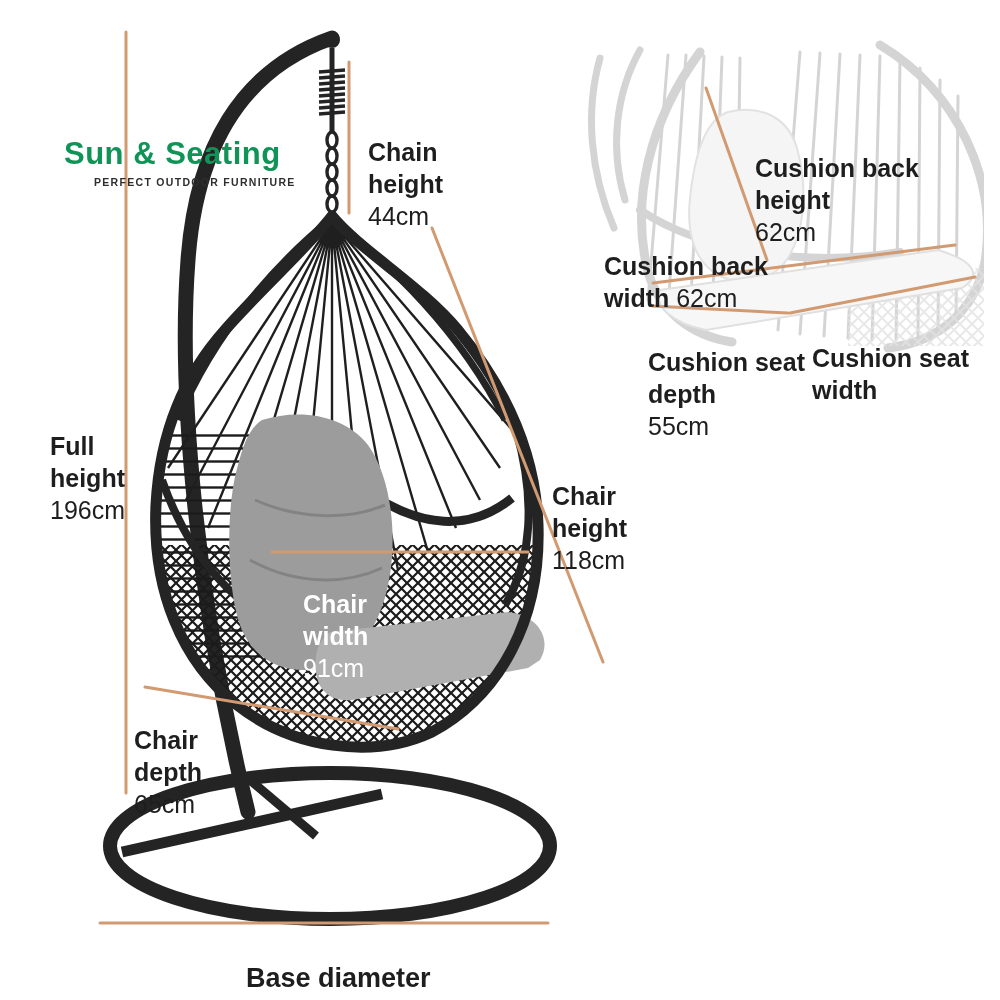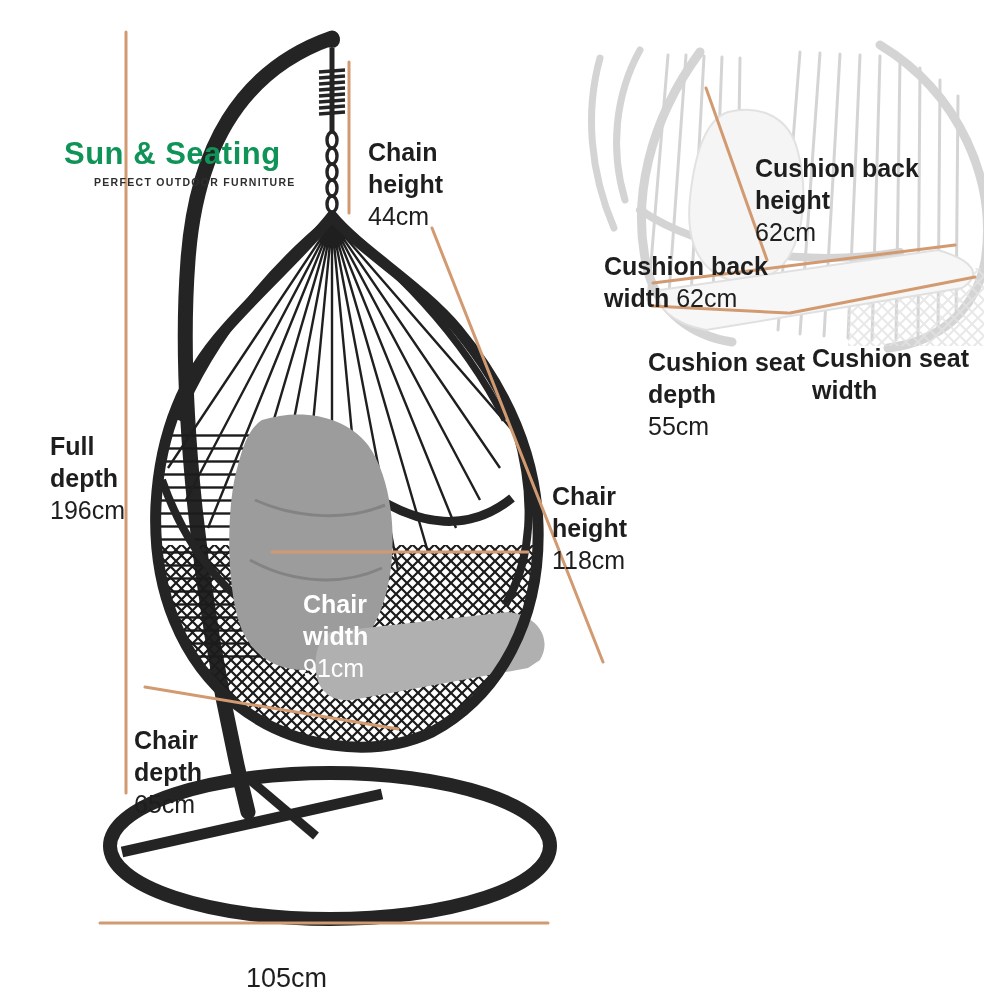--- a/index.html
+++ b/index.html
@@ -137,21 +137,21 @@
   </svg>
 
   <div class="dim-label" style="left:368px;top:104px;">
     <span class="dl">Chain
 height</span>
     <span class="dv">44cm</span>
   </div>
 
   <div class="dim-label" style="left:50px;top:398px;">
     <span class="dl">Full
-depth</span>
+height</span>
     <span class="dv">196cm</span>
   </div>
 
   <div class="dim-label" style="left:552px;top:448px;">
     <span class="dl">Chair
 height</span>
     <span class="dv">118cm</span>
   </div>
 
   <div class="dim-label white" style="left:303px;top:556px;">
@@ -160,20 +160,21 @@
     <span class="dv">91cm</span>
   </div>
 
   <div class="dim-label" style="left:134px;top:692px;">
     <span class="dl">Chair
 depth</span>
     <span class="dv">65cm</span>
   </div>
 
   <div class="dim-label big" style="left:246px;top:926px;">
+    <span class="dl">Base diameter</span>
     <span class="dv">105cm</span>
   </div>
 
   <div class="dim-label" style="left:755px;top:120px;">
     <span class="dl">Cushion back
 height</span>
     <span class="dv">62cm</span>
   </div>
 
   <div class="dim-label" style="left:604px;top:218px;">

